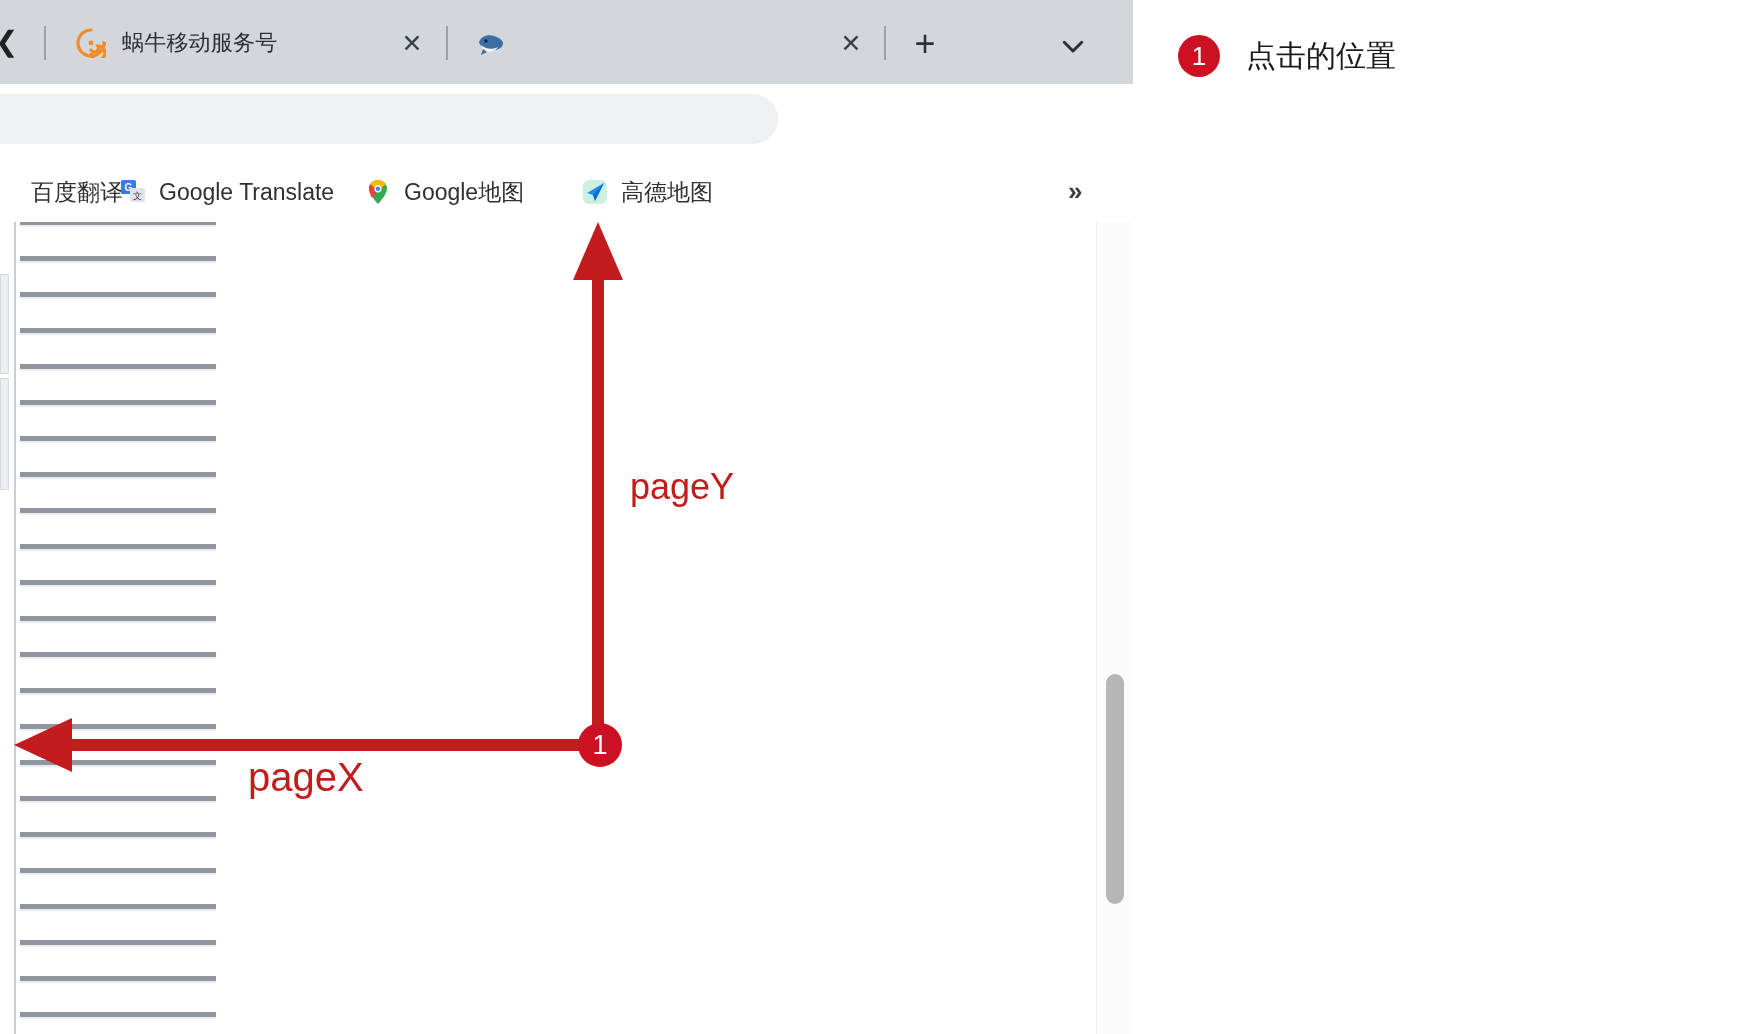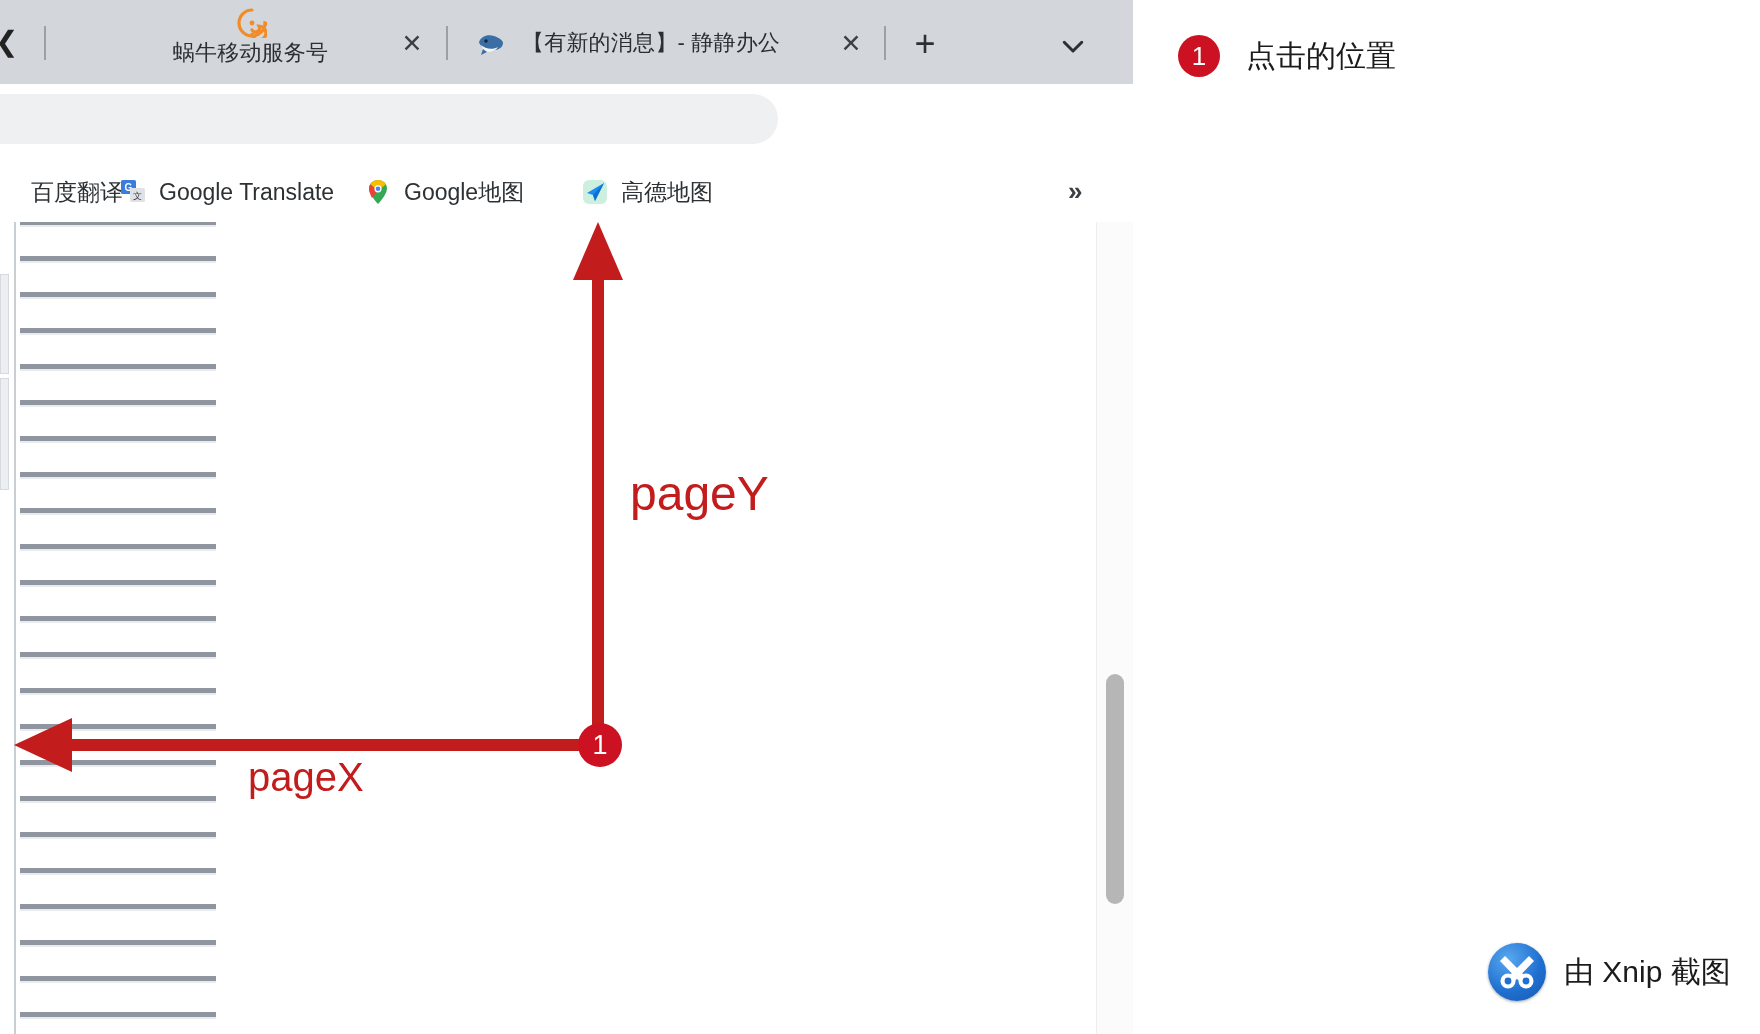--- a/index.html
+++ b/index.html
@@ -219,21 +219,21 @@
     border-radius: 9px;
   }
 
   
   .overlay { position: absolute; left: 0; top: 0; width: 1133px; height: 1034px; pointer-events: none; }
   .ann-text {
     position: absolute;
     color: #c31c1c;
     white-space: nowrap;
   }
-  .ann-pageY { left: 630px; top: 466px; font-size: 48px; }
+  .ann-pageY { left: 630px; top: 466px; font-size: 36px; }
   .ann-cn    { left: 624px; top: 535px; font-size: 42px; }
   .ann-pageX { left: 248px; top: 755px; font-size: 40px; }
 
   .marker-dot {
     position: absolute;
     left: 578px; top: 723px;
     width: 44px; height: 44px;
     border-radius: 50%;
     background: #cc1122;
     color: #ffffff;
@@ -296,21 +296,21 @@
 <body>
 
 <div id="root">
 
   <div id="browser">
 
     <div class="tabstrip">
       <span class="scroll-left-chev">❮</span>
       <div class="tab-sep" style="left:44px;"></div>
 
-      <div class="tab" style="left:58px; width:385px;flex-direction:column;">
+      <div class="tab" style="left:58px; width:385px;">
         <div class="favicon" style="margin-left:18px;">
           <svg viewBox="0 0 30 30" width="30" height="30">
             <path d="M15 2 A13 13 0 1 0 28 15 A10 10 0 1 1 15 25 A7 7 0 1 0 22 18 A4 4 0 1 1 15 22" fill="none" stroke="#f28c28" stroke-width="3.2" stroke-linecap="round"></path>
             <circle cx="15" cy="15" r="2.4" fill="#f28c28"></circle>
           </svg>
         </div>
         <span class="tab-title" style="max-width:250px;">蜗牛移动服务号</span>
         <span class="tab-close" style="right:14px;">✕</span>
       </div>
 
@@ -318,21 +318,20 @@
 
       <div class="tab" style="left:460px; width:420px; background:#d3d7dc;">
         <div class="favicon" style="margin-left:16px;">
           <svg viewBox="0 0 30 30" width="30" height="30">
             <path d="M3 14 C5 8 12 6 18 8 C24 10 27 13 27 15 C27 20 21 23 14 22 C8 21 4 18 3 14 Z" fill="#3a6ea5"></path>
             <path d="M5 17 C9 21 17 22 22 19 C20 23 13 25 8 23 Z" fill="#f2f4f7"></path>
             <path d="M7 21 L5 27 L11 24 Z" fill="#3a6ea5"></path>
             <circle cx="10" cy="13" r="1.7" fill="#13233a"></circle>
           </svg>
         </div>
-        <span class="tab-title" style="max-width:275px;">【有新的消息】- 静静办公</span>
         <span class="tab-close" style="right:12px;">✕</span>
       </div>
 
       <div class="tab-sep" style="left:884px;"></div>
 
       <div class="newtab-btn">+</div>
 
       <div class="tablist-btn">
         <svg viewBox="0 0 24 24" width="30" height="30">
           <path d="M5 9 L12 16 L19 9" fill="none" stroke="#2c3033" stroke-width="2.4" stroke-linecap="round" stroke-linejoin="round"></path>
@@ -570,27 +569,14 @@
     <div class="marker-dot">1</div>
   </div>
 
   <div id="sidepanel">
     <div class="legend-row">
       <span class="legend-badge">1</span>
       <span class="legend-text">点击的位置</span>
     </div>
   </div>
 
-  <div class="xnip">
-    <span class="xnip-logo">
-      <svg viewBox="0 0 58 58" width="58" height="58" style="position:absolute;left:0;top:0;">
-        <circle cx="20" cy="38" r="7.5" fill="#ffffff"></circle>
-        <circle cx="38" cy="38" r="7.5" fill="#ffffff"></circle>
-        <path d="M17 37 L41 13 L46 18 L24 41 Z" fill="#ffffff"></path>
-        <path d="M41 37 L17 13 L12 18 L34 41 Z" fill="#ffffff"></path>
-        <circle cx="20" cy="38" r="3.4" fill="#1f6fd0"></circle>
-        <circle cx="38" cy="38" r="3.4" fill="#1f6fd0"></circle>
-      </svg>
-    </span>
-    <span class="xnip-text">由 Xnip 截图</span>
-  </div>
 
 </div>
 
 </body></html>

